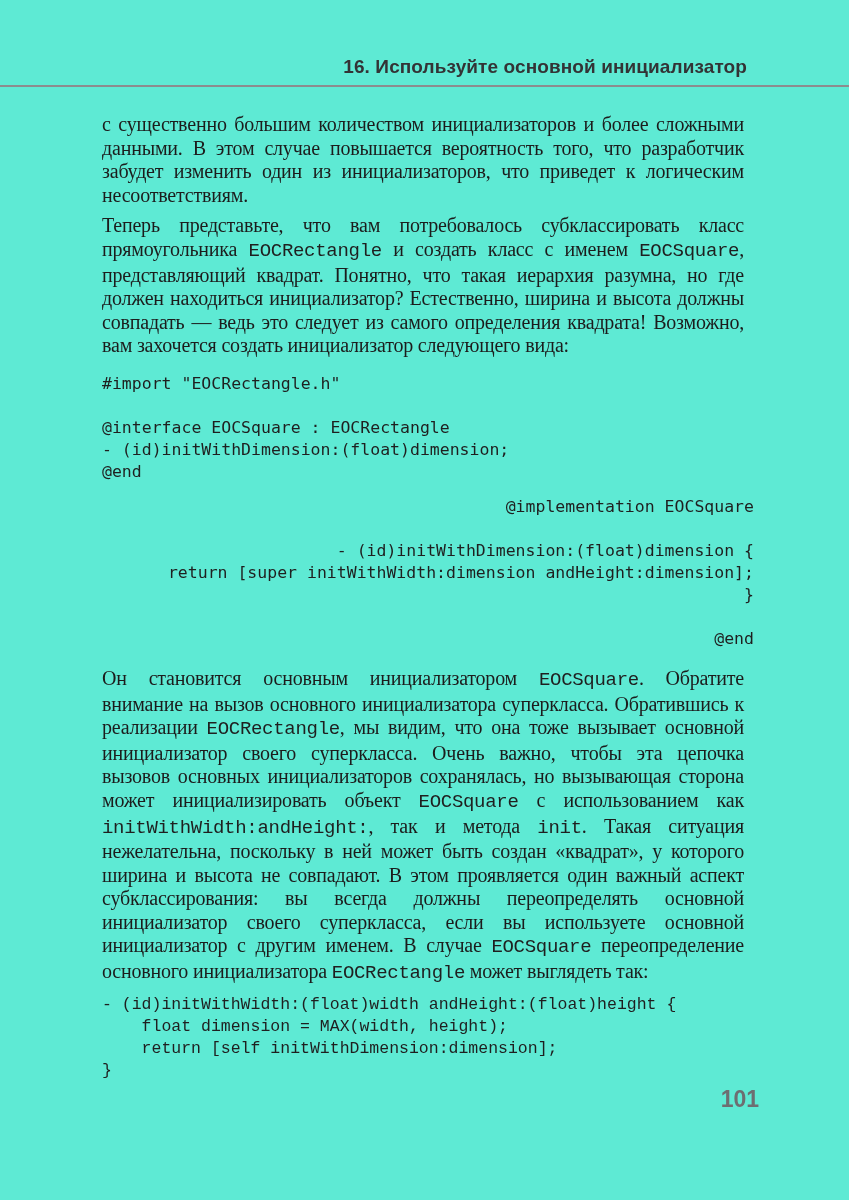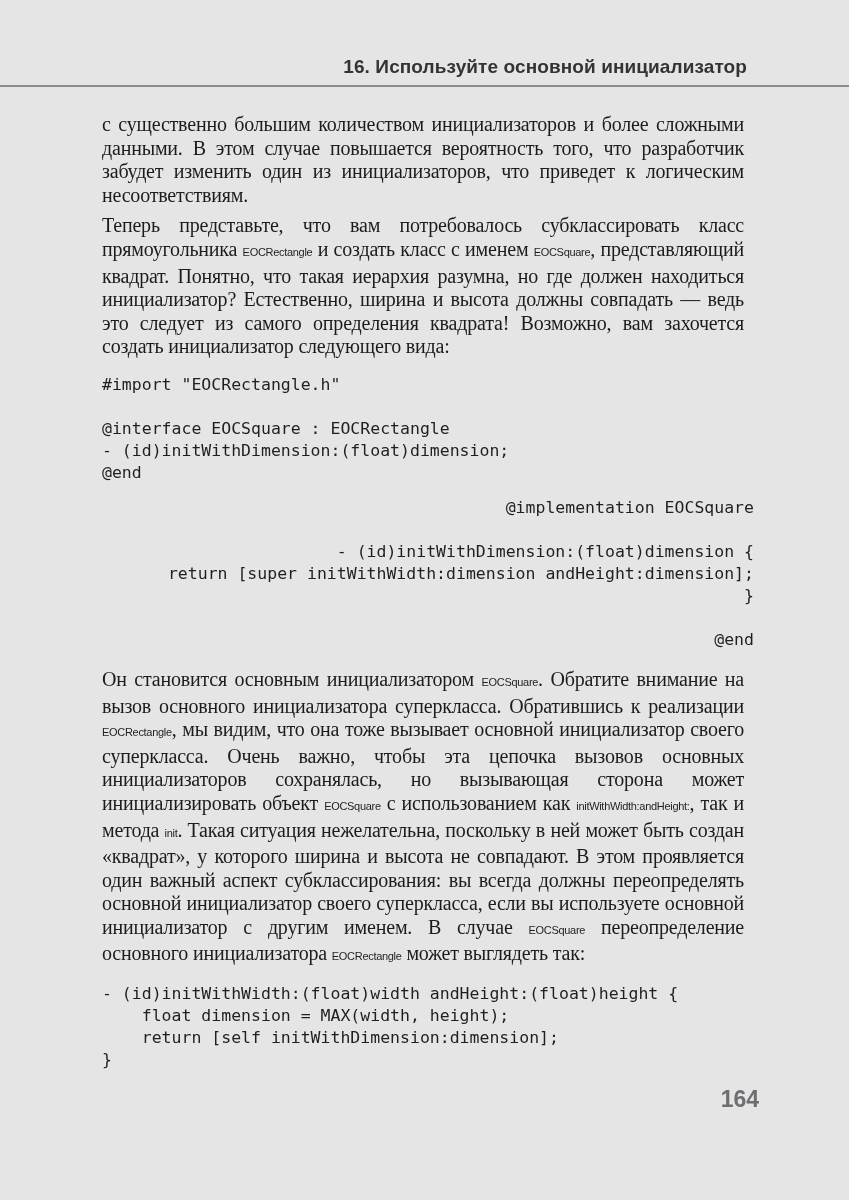--- a/index.html
+++ b/index.html
@@ -4,21 +4,21 @@
 <style>
   html, body {
     margin: 0;
     padding: 0;
     background: #ffffff;
   }
   .page {
     position: relative;
     width: 849px;
     height: 1200px;
-    background: #e5e5e5;
+    background: #5eead4;
     overflow: hidden;
     font-family: "Liberation Serif", serif;
   }
   .running-head {
     padding-top: 56px;
     padding-right: 102px;
     text-align: right;
     font-family: "Liberation Sans", sans-serif;
     font-size: 19px;
     font-weight: 600;
@@ -41,35 +41,35 @@
     line-height: 23.6px;
     text-align: justify;
     color: #1c1c1c;
     margin: 0 10px 7px 0;
     letter-spacing: -0.2px;
   }
   p.body.after-code {
     margin-top: 17px;
   }
   code.inline {
-    font-family: Liberation Sans, sans-serif;
-    font-size: 11px;
+    font-family: Liberation Mono, monospace;
+    font-size: 19px;
     color: #1f1f1f;
     letter-spacing: -0.3px;
   }
   pre.code {
     font-family: "DejaVu Sans Mono", monospace;
     font-size: 16.5px;
     line-height: 22px;
     color: #1f1f1f;
     margin: 15px 0 0 0;
     white-space: pre;
   }
   pre.code.block2 { margin-top: 13px; text-align: right; }
-  pre.code.block3 { margin-top: 14px; }
+  pre.code.block3 { margin-top: 8px; font-family: Liberation Mono, monospace; }
   .page-number {
     position: absolute;
     top: 1086px;
     right: 90px;
     font-family: "Liberation Sans", sans-serif;
     font-weight: bold;
     font-size: 23px;
     color: #6d6e71;
   }
 </style>
@@ -105,15 +105,15 @@
 
     <p class="body after-code"><span>Он становится основным инициализатором </span><code class="inline">EOCSquare</code><span>. Обратите внимание на вызов основного инициализатора суперкласса. Обратившись к реализации </span><code class="inline">EOCRectangle</code><span>, мы видим, что она тоже вызывает основной инициализатор своего суперкласса. Очень важно, чтобы эта цепочка вызовов основных инициализаторов сохранялась, но вызывающая сторона может инициализировать объект </span><code class="inline">EOCSquare</code><span> с использованием как </span><code class="inline">initWithWidth:andHeight:</code><span>, так и метода </span><code class="inline">init</code><span>. Такая ситуация нежелательна, поскольку в ней может быть создан «квадрат», у которого ширина и высота не совпадают. В этом проявляется один важный аспект субклассирования: вы всегда должны переопределять основной инициализатор своего суперкласса, если вы используете основной инициализатор с другим именем. В случае </span><code class="inline">EOCSquare</code><span> переопределение основного инициализатора </span><code class="inline">EOCRectangle</code><span> может выглядеть так:</span></p>
 
     <pre class="code block3">- (id)initWithWidth:(float)width andHeight:(float)height {
     float dimension = MAX(width, height);
     return [self initWithDimension:dimension];
 }</pre>
 
   </div>
 
-  <div class="page-number">164</div>
+  <div class="page-number">101</div>
 
 </div>
 
 </body></html>

